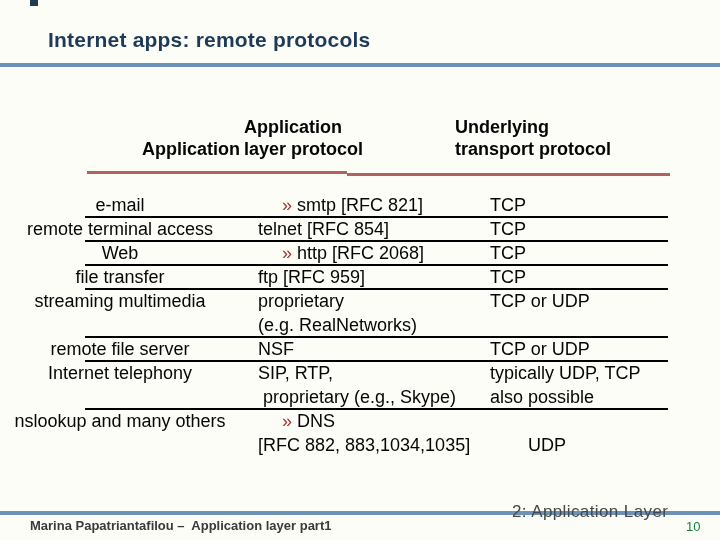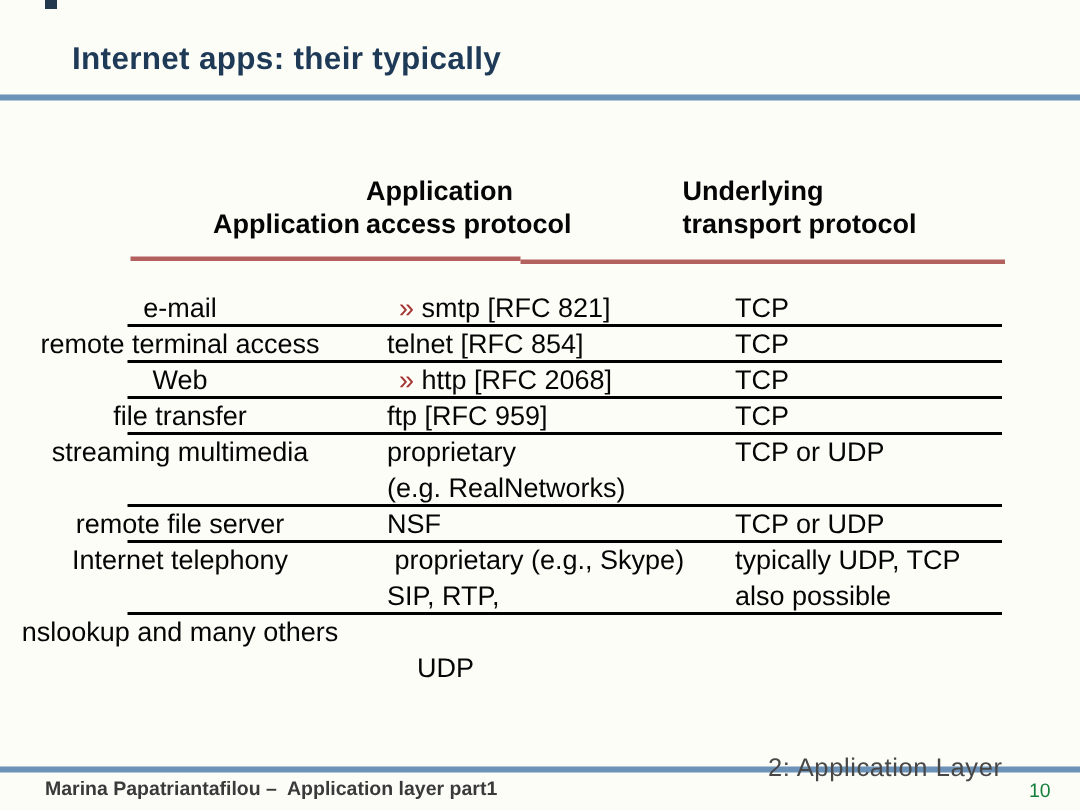--- a/index.html
+++ b/index.html
@@ -25,21 +25,21 @@
   .h-col3 { position:absolute; left:438px; top:0; line-height:22px;margin-left:17px; }
   .red-rule-a { position:absolute; left:87px;  top:171px; width:260px; height:3px; background:#B2615E; }
   .red-rule-b { position:absolute; left:347px; top:173px; width:323px; height:3px; background:#B2615E; }
 
   
   .tbody { position:absolute; left:0; top:193px; width:700px; font-size:18px; line-height:24px; }
   .row  { position:relative; display:flex; }
   .c1   { flex:none; width:240px; text-align:center; white-space:pre; }
   .c2   { flex:none; width:250px; padding-left:18px; box-sizing:border-box; white-space:pre; }
   .c3   { flex:none; white-space:pre; }
-  .line.bul { padding-left:8px; }
+  .line.bul { padding-left:8px;margin-left:16px; }
   .bullet { color:#A53331; }
   .shift  { padding-left:38px; }
   .rule { position:absolute; left:85px; bottom:-1px; width:583px; height:2px; background:#000; }
 
   
   .footer-rule { position:absolute; left:0; top:511px; width:720px; height:4px; background:#6D92B8; }
   .footer-author {
     position:absolute; left:30px; top:518px;
     font-size:13px; font-weight:bold; color:#3A3A3A; white-space:pre;
   }
@@ -49,28 +49,28 @@
   }
   .page-number { position:absolute; left:686px; top:519px; font-size:13px; color:#15803d; }
 </style>
 </head>
 <body>
 
 <div class="slide">
 
   <div class="corner-mark"></div>
 
-  <div class="title">Internet apps: their typically</div>
+  <div class="title">Internet apps: remote protocols</div>
   <div class="title-rule"></div>
 
   <div class="thead">
     <div class="h-col1">Application</div>
     <div class="h-col2">
         <div class="line">Application</div>
-        <div class="line">access protocol</div>
+        <div class="line">layer protocol</div>
       </div>
     <div class="h-col3">
         <div class="line">Underlying</div>
         <div class="line">transport protocol</div>
       </div>
   </div>
   <div class="red-rule-a"></div>
   <div class="red-rule-b"></div>
 
   <div class="tbody">
@@ -105,26 +105,27 @@
         <div class="rule"></div>
       </div>
       <div class="row">
         <div class="c1">remote file server</div>
         <div class="c2"><div class="line">NSF</div></div>
         <div class="c3"><div class="line">TCP or UDP</div></div>
         <div class="rule"></div>
       </div>
       <div class="row">
         <div class="c1">Internet telephony</div>
-        <div class="c2"><div class="line"> proprietary (e.g., Skype)</div><div class="line">SIP, RTP,</div></div>
+        <div class="c2"><div class="line">SIP, RTP,</div><div class="line"> proprietary (e.g., Skype)</div></div>
         <div class="c3"><div class="line">typically UDP, TCP</div><div class="line">also possible</div></div>
         <div class="rule"></div>
       </div>
       <div class="row">
         <div class="c1">nslookup and many others</div>
+        <div class="c2"><div class="line bul"><span class="bullet">» </span>DNS</div><div class="line">[RFC 882, 883,1034,1035]</div></div>
         <div class="c3"><div class="line">&nbsp;</div><div class="line shift">UDP</div></div>
       </div>
     </div>
 
   <div class="footer-rule"></div>
   <div class="footer-author">Marina Papatriantafilou –  Application layer part1</div>
   <div class="footer-section">2: Application Layer</div>
   <div class="page-number">10</div>
 
 </div>

